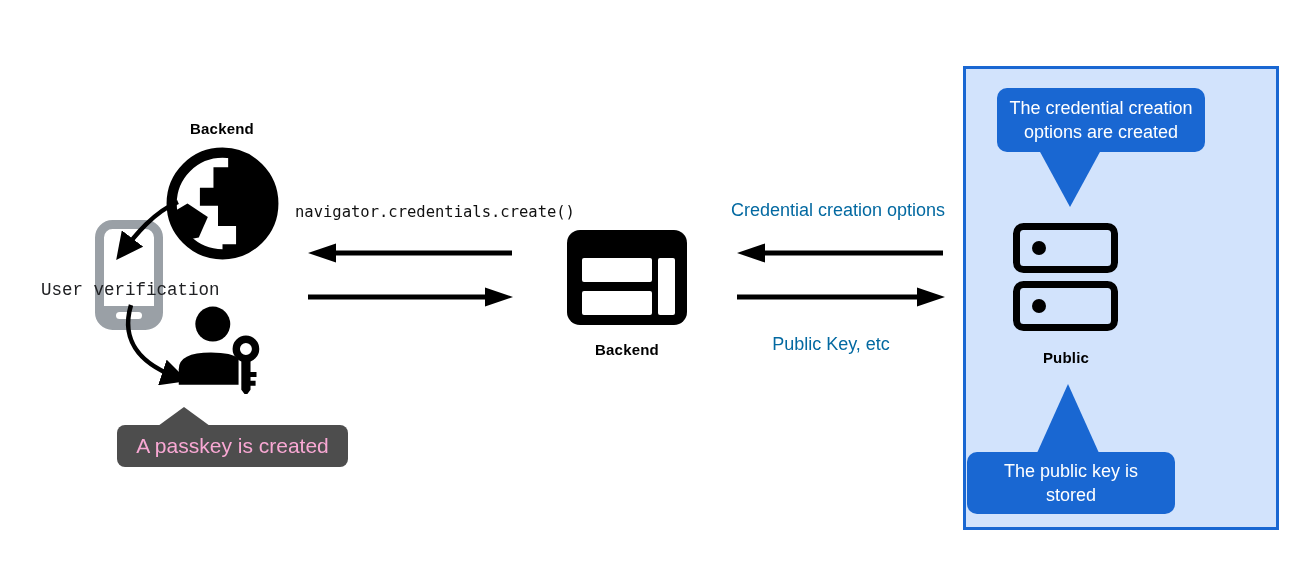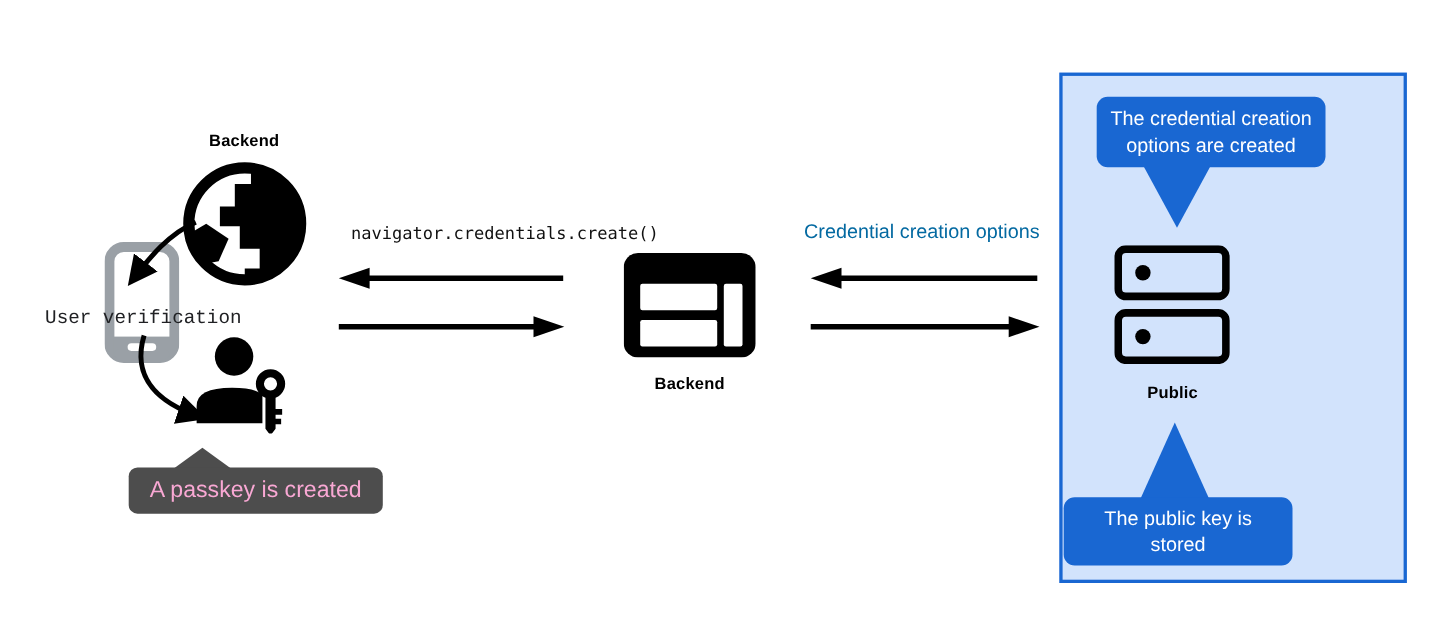--- a/index.html
+++ b/index.html
@@ -11,21 +11,21 @@
     --phone-gray:#9aa0a6;
   }
   html,body{margin:0;padding:0;background:#fff;}
   .canvas{
     position:relative;width:1310px;height:568px;background:#fff;overflow:hidden;
     font-family:"Liberation Sans",sans-serif;color:#202124;
   }
   .abs{position:absolute;}
   .node-label{font-weight:bold;font-size:15px;color:#000;text-align:center;letter-spacing:.2px;}
   .flow-label{font-size:18px;color:#0369a1;text-align:center;white-space:nowrap;}
-  .code-label{font-family:"DejaVu Sans Mono",monospace;font-size:15.5px;color:#111;white-space:nowrap;margin-left:24px;}
+  .code-label{font-family:"DejaVu Sans Mono",monospace;font-size:15.5px;color:#111;white-space:nowrap;}
   .uv-label{font-size:17.5px;color:#202124;white-space:nowrap;z-index:5;}
 
   
   svg.arrows{position:absolute;left:0;top:0;z-index:3;pointer-events:none;}
   .icon-layer{z-index:2;}
   .text-layer{z-index:4;}
 
   
   .tooltip-box{
     left:117px;top:425px;width:231px;height:42px;border-radius:8px;
@@ -141,20 +141,21 @@
     <rect width="120" height="95" rx="13" fill="#000"></rect>
     <rect x="15" y="28" width="70" height="24" rx="2" fill="#fff"></rect>
     <rect x="15" y="61" width="70" height="24" rx="2" fill="#fff"></rect>
     <rect x="91" y="28" width="17" height="57" rx="2" fill="#fff"></rect>
   </svg>
 
   <div class="abs node-label text-layer" style="left:566px;top:341px;width:122px;">Backend</div>
 
   <div class="abs flow-label text-layer" style="left:723px;top:200px;width:230px;">Credential creation options</div>
 
+  <div class="abs flow-label text-layer" style="left:731px;top:334px;width:200px;">Public Key, etc</div>
 
   <div class="abs bubble bubble-top">The credential creation options are created</div>
   <div class="abs tri-down"></div>
 
   <svg class="abs icon-layer" style="left:1013px;top:223px;" width="105" height="108" viewBox="0 0 105 108">
     <rect x="3.5" y="3.5" width="98" height="43" rx="7" fill="none" stroke="#000" stroke-width="7"></rect>
     <rect x="3.5" y="61.5" width="98" height="43" rx="7" fill="none" stroke="#000" stroke-width="7"></rect>
     <circle cx="26" cy="25" r="7" fill="#000"></circle>
     <circle cx="26" cy="83" r="7" fill="#000"></circle>
   </svg>

